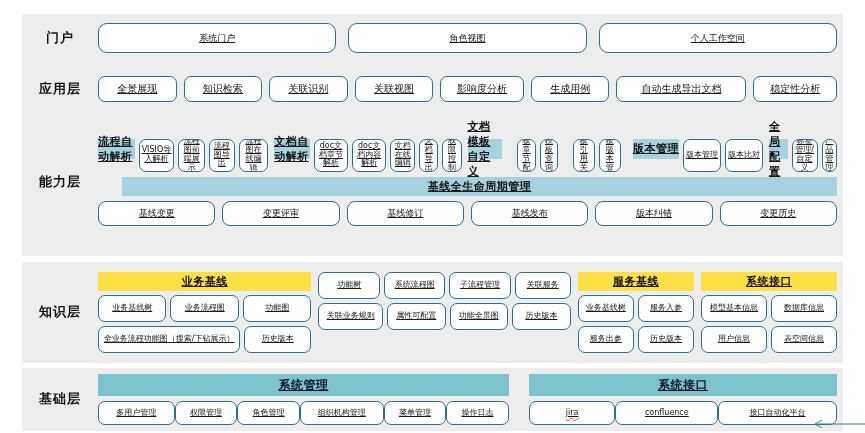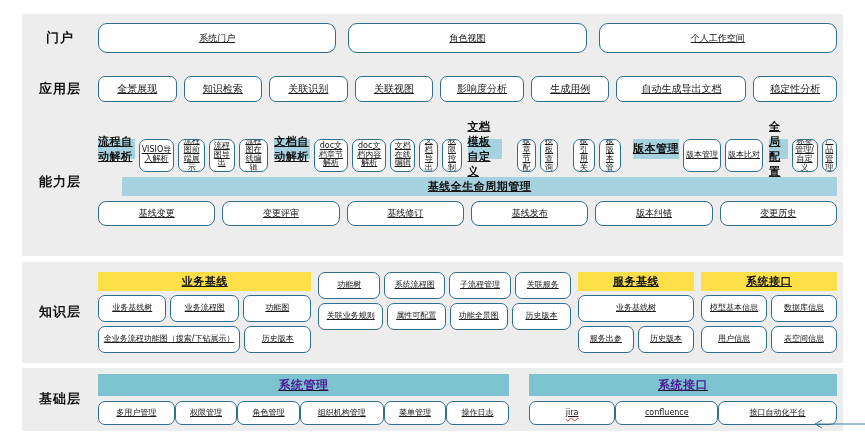--- a/index.html
+++ b/index.html
@@ -98,21 +98,21 @@
   .know-row{display:flex;gap:4px;}
   .know-row .pill{height:27px;flex:1 1 0;}
 
   
   #band-base{top:368px;height:63px;}
   .base-grid{display:flex;gap:20px;align-items:flex-start;}
   .base-col{display:flex;flex-direction:column;gap:5px;}
   .base-head{
     height:22px;
     display:flex;align-items:center;justify-content:center;
-    background:#7cc3cf;color:#4c1d95;
+    background:#7cc3cf;color:#0f172a;
     font-size:12px;font-weight:bold;letter-spacing:.5px;
   }
   .base-row{display:flex;}
   .base-row .pill{height:24px;flex:1 1 0;}
   .base-row .pill.lat{font-family:"DejaVu Sans","Liberation Sans",sans-serif;}
 
   .misspelled{
     text-decoration:underline wavy #e03a2f;
     text-decoration-thickness:1px;
     text-underline-offset:2px;
@@ -276,20 +276,21 @@
             <div class="pill f09">属性可配置</div>
             <div class="pill f09">功能全景图</div>
             <div class="pill f09">历史版本</div>
           </div>
         </div>
 
         <div class="know-col f12">
           <div class="know-head">服务基线</div>
           <div class="know-row">
             <div class="pill">业务基线树</div>
+            <div class="pill">服务入参</div>
           </div>
           <div class="know-row">
             <div class="pill">服务出参</div>
             <div class="pill">历史版本</div>
           </div>
         </div>
 
         <div class="know-col f14">
           <div class="know-head">系统接口</div>
           <div class="know-row">

